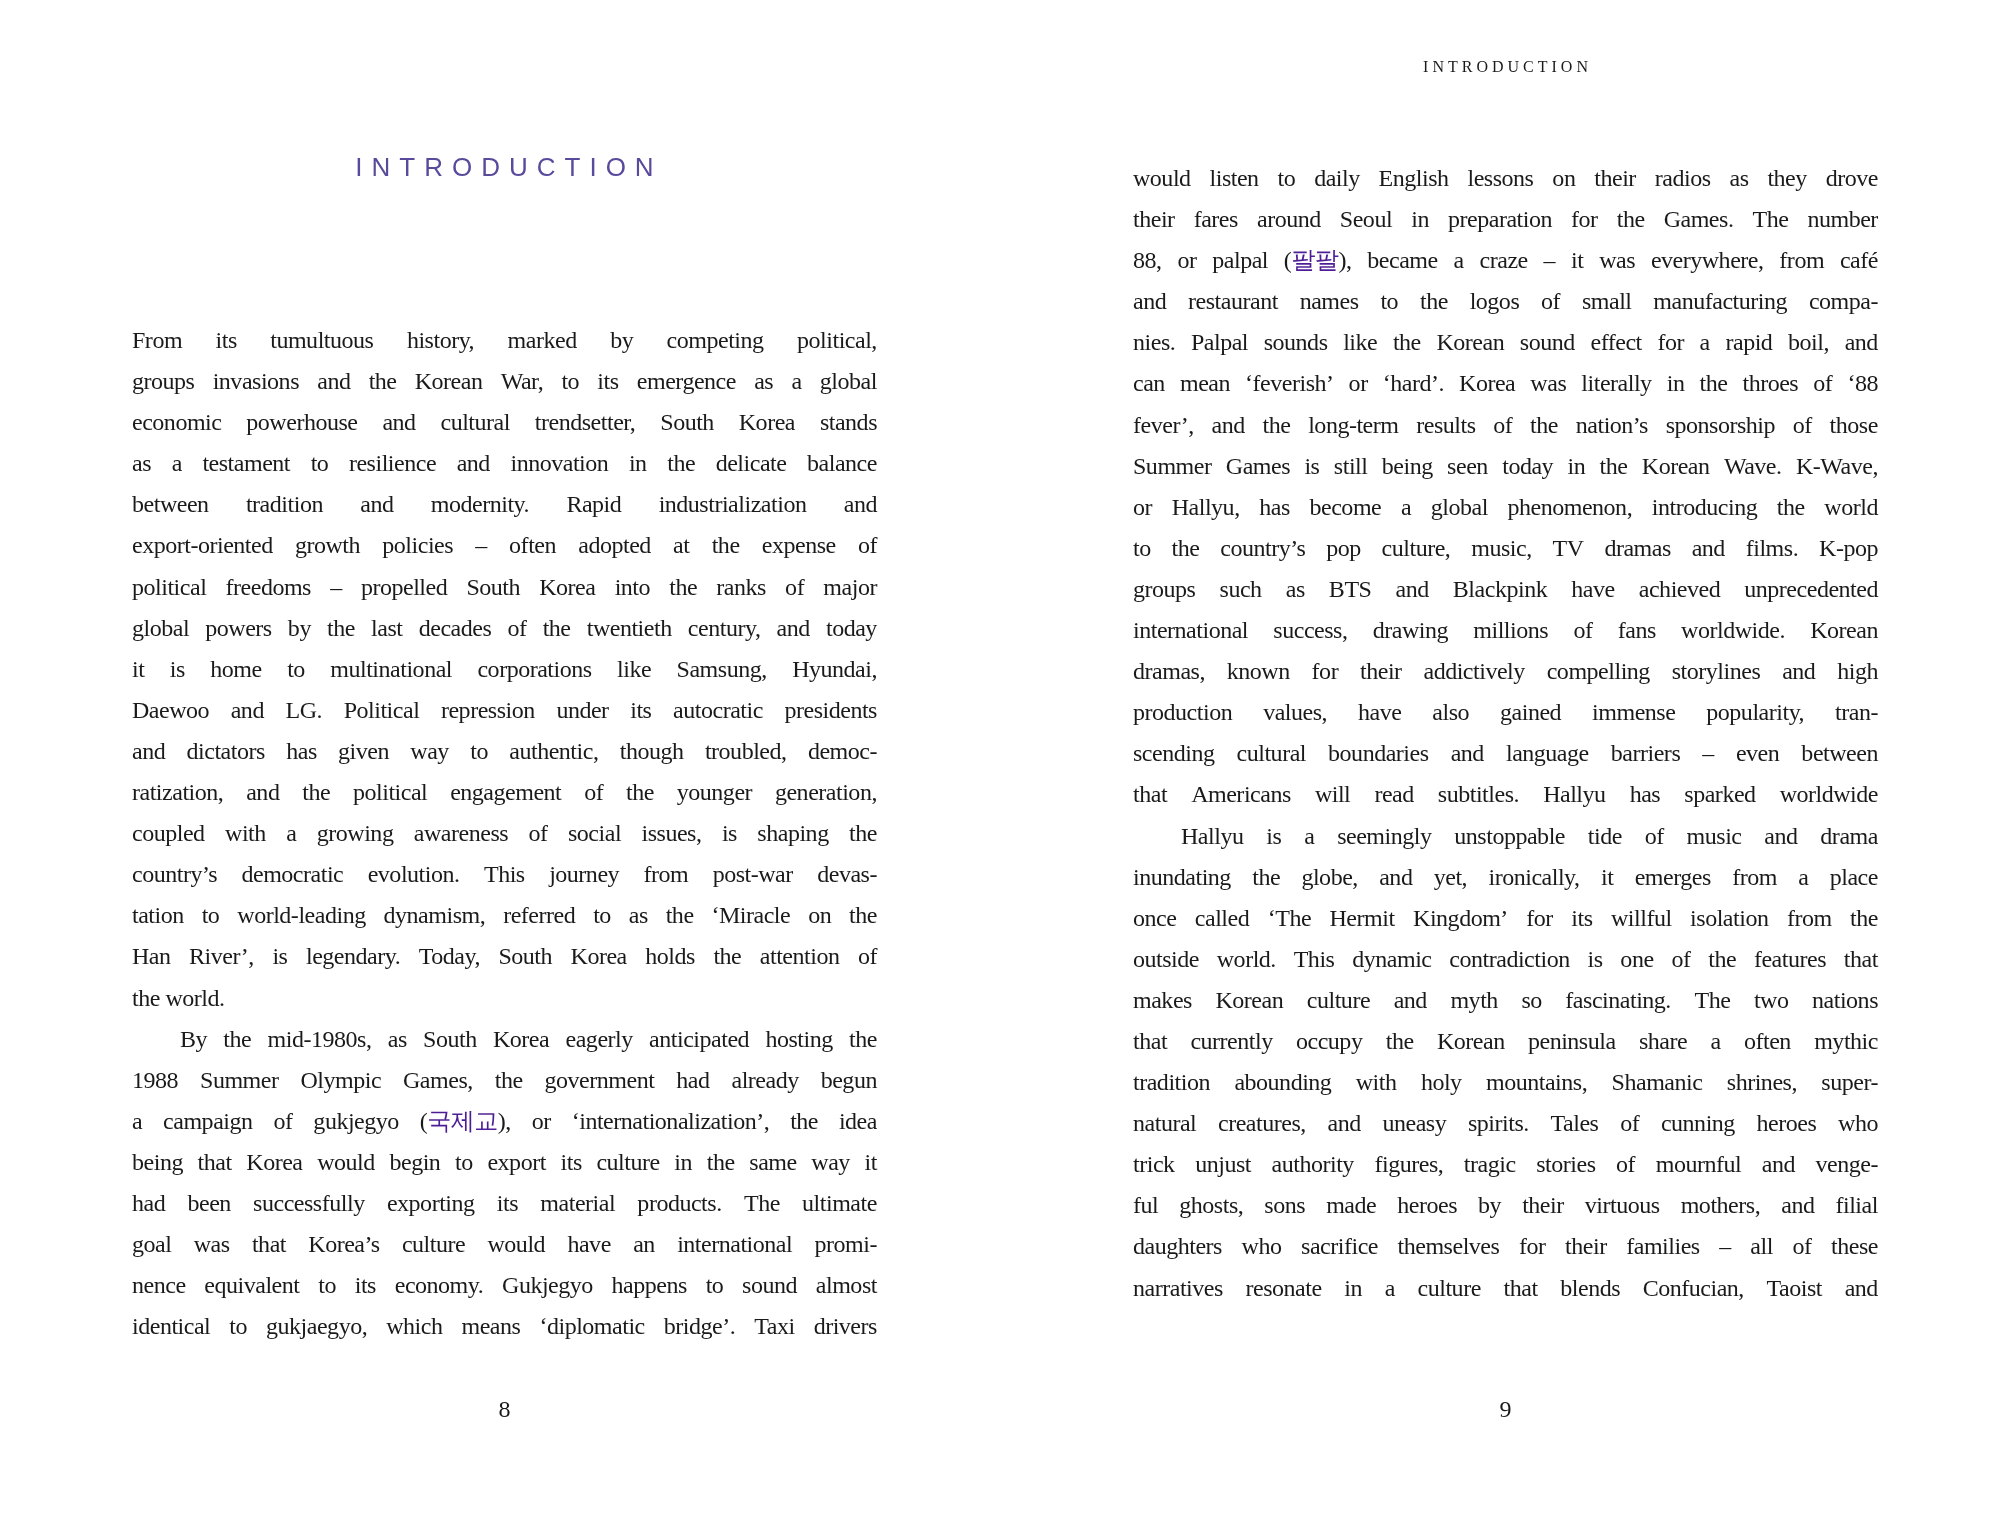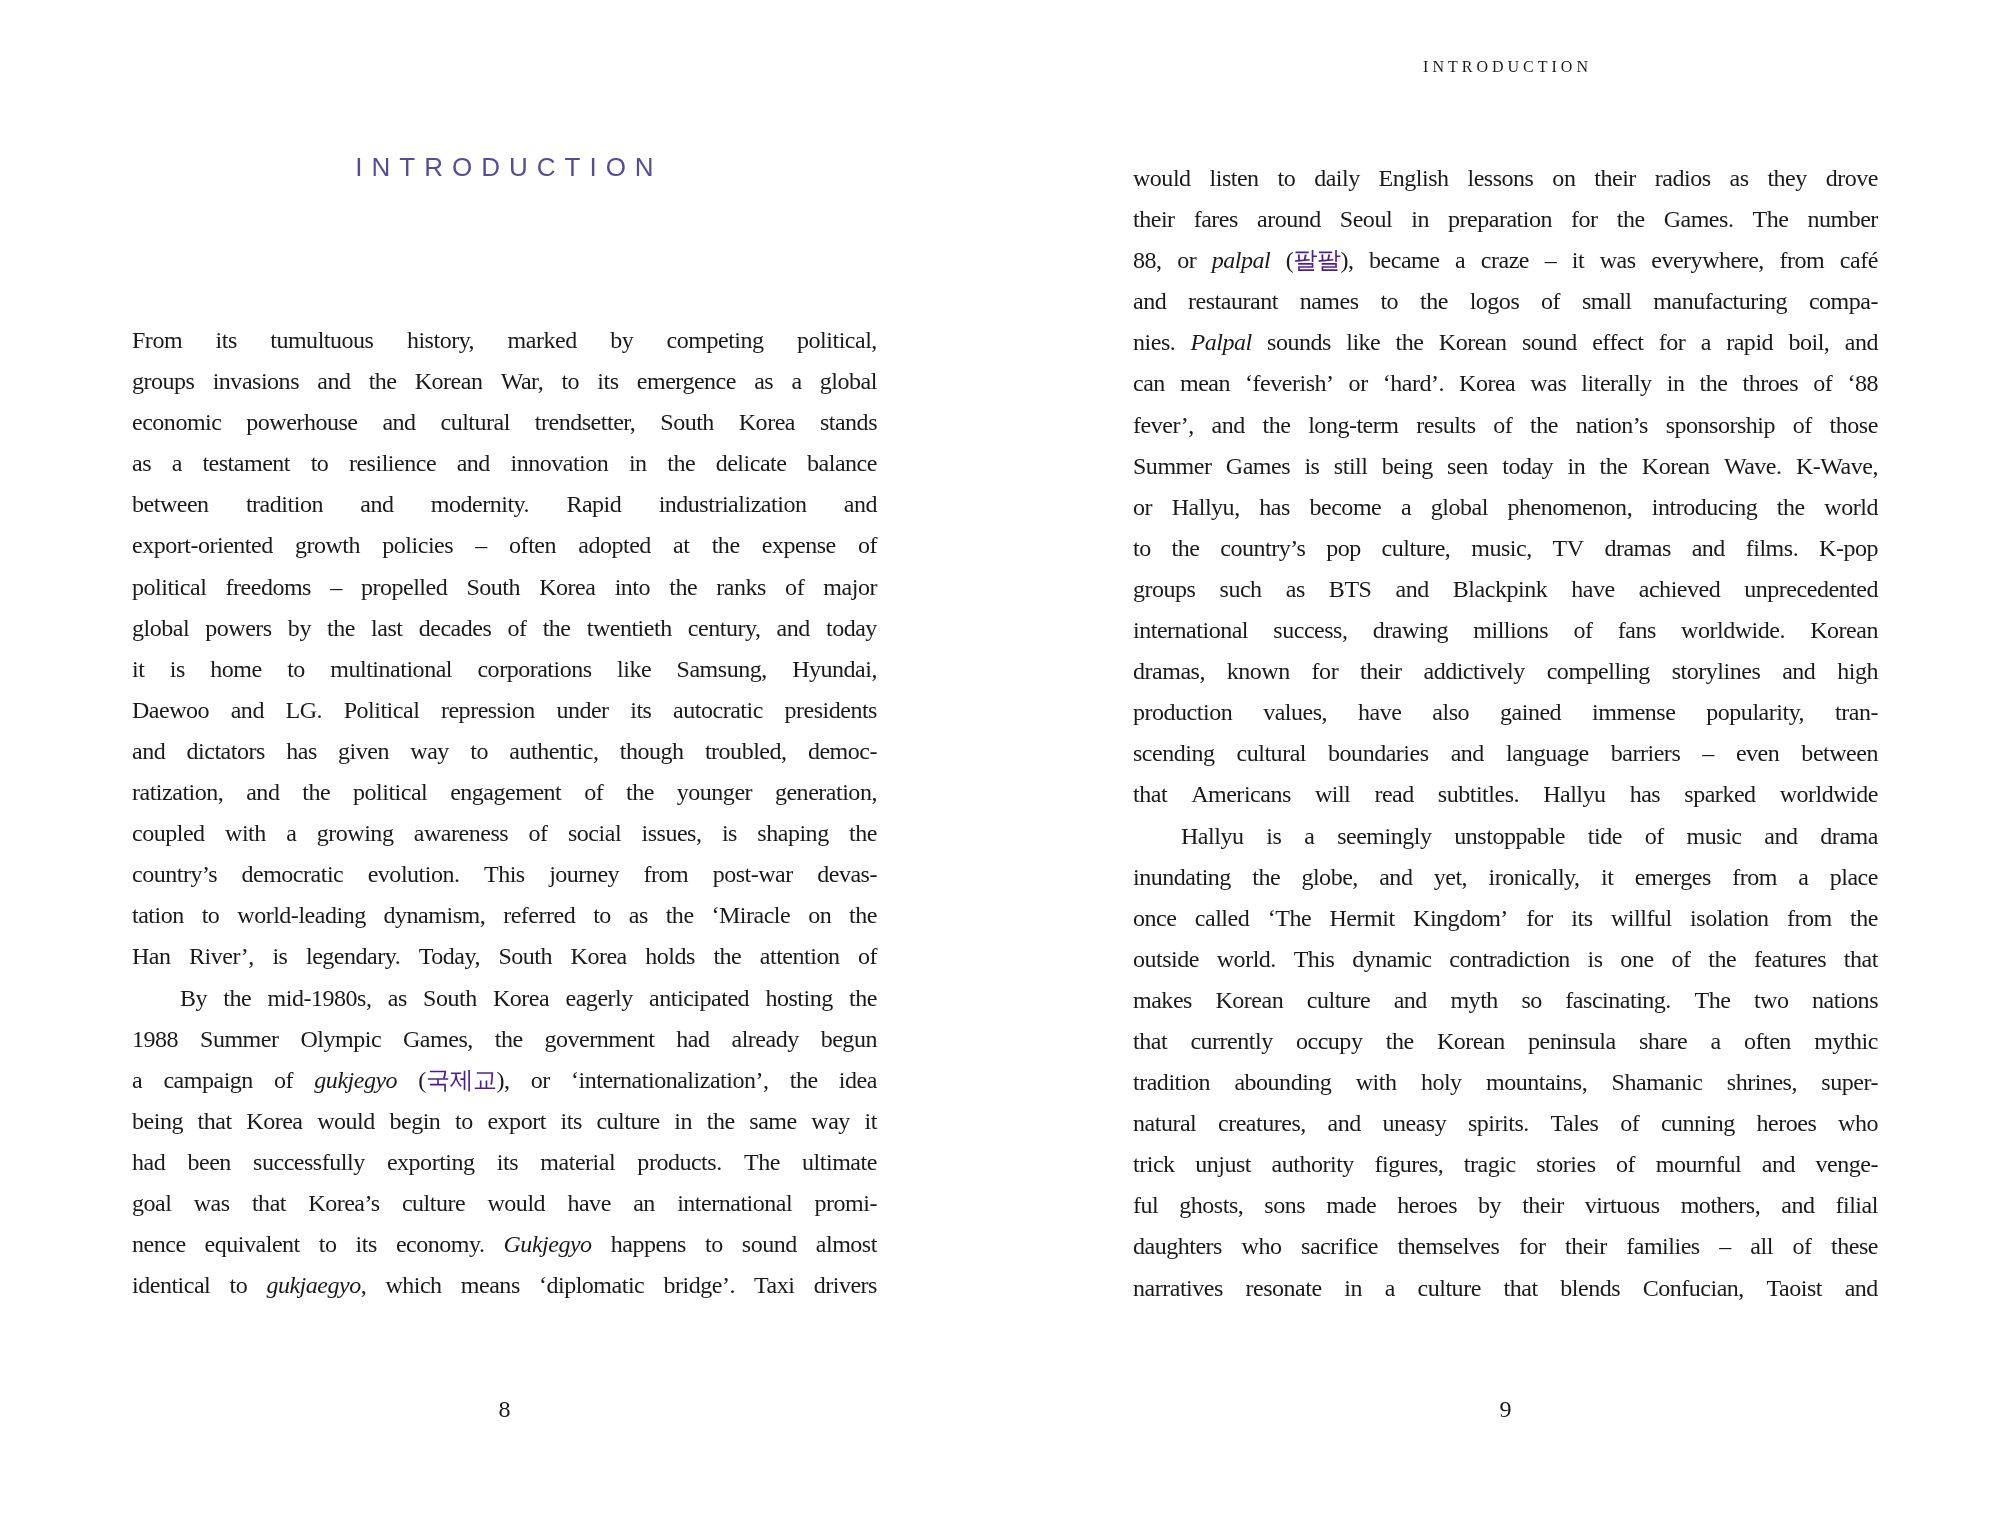--- a/index.html
+++ b/index.html
@@ -33,21 +33,21 @@
 
   .line{
     display:flex;justify-content:space-between;align-items:flex-end;
     height:41.1px;line-height:41.1px;
     font-size:24px;letter-spacing:-0.02em;
     white-space:nowrap;
   }
   .line.para-end{display:block;text-align:left;white-space:normal;}
   .line.indent{padding-left:48px;}
   .word{white-space:nowrap;}
-  .it{font-style:italic;}
+  .it{}
   .kr{color:#4c1d95;}
 
   .pagenum{
     position:absolute;top:1396px;width:745px;text-align:center;
     font-size:24px;color:#1a1a1a;
   }
   #pagenum-left{left:132px;}
   #pagenum-right{left:1133px;}
 </style>
 </head>
@@ -242,20 +242,21 @@
       <span class="word"><span>is</span></span>
       <span class="word"><span>legendary.</span></span>
       <span class="word"><span>Today,</span></span>
       <span class="word"><span>South</span></span>
       <span class="word"><span>Korea</span></span>
       <span class="word"><span>holds</span></span>
       <span class="word"><span>the</span></span>
       <span class="word"><span>attention</span></span>
       <span class="word"><span>of</span></span>
     </div>
+    <div class="line para-end"><span>the</span> <span>world.</span></div>
     <div class="line indent">
       <span class="word"><span>By</span></span>
       <span class="word"><span>the</span></span>
       <span class="word"><span>mid-1980s,</span></span>
       <span class="word"><span>as</span></span>
       <span class="word"><span>South</span></span>
       <span class="word"><span>Korea</span></span>
       <span class="word"><span>eagerly</span></span>
       <span class="word"><span>anticipated</span></span>
       <span class="word"><span>hosting</span></span>

